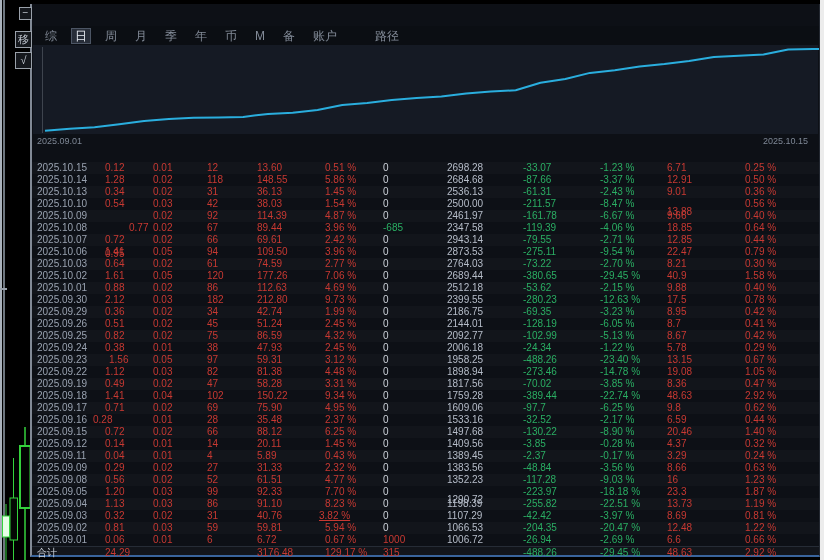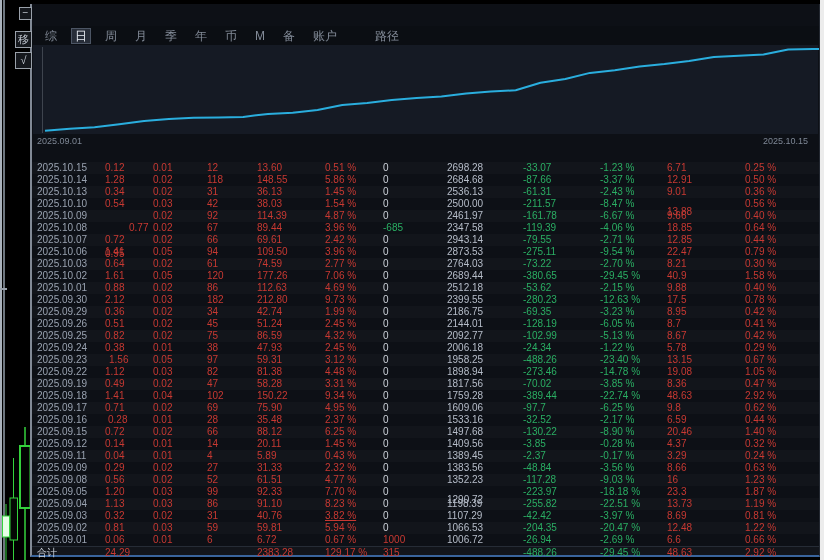--- a/index.html
+++ b/index.html
@@ -393,21 +393,21 @@
           <span class="cell c-red" style="left: 293px;">4.95 %</span>
           <span class="cell c-zero" style="left: 351px;">0</span>
           <span class="cell c-bal" style="left: 415px;">1609.06</span>
           <span class="cell c-green" style="left: 491px;">-97.7</span>
           <span class="cell c-green" style="left: 568px;">-6.25 %</span>
           <span class="cell c-red" style="left: 635px;">9.8</span>
           <span class="cell c-red" style="left: 713px;">0.62 %</span>
         </div>
         <div class="trow">
           <span class="cell c-date" style="left: 5px;">2025.09.16</span>
-          <span class="cell c-red" style="left: 76px;">0.28</span>
+          <span class="cell c-red" style="left: 61px;">0.28</span>
           <span class="cell c-red" style="left: 121px;">0.01</span>
           <span class="cell c-red" style="left: 175px;">28</span>
           <span class="cell c-red" style="left: 225px;">35.48</span>
           <span class="cell c-red" style="left: 293px;">2.37 %</span>
           <span class="cell c-zero" style="left: 351px;">0</span>
           <span class="cell c-bal" style="left: 415px;">1533.16</span>
           <span class="cell c-green" style="left: 491px;">-32.52</span>
           <span class="cell c-green" style="left: 568px;">-2.17 %</span>
           <span class="cell c-red" style="left: 635px;">6.59</span>
           <span class="cell c-red" style="left: 713px;">0.44 %</span>
@@ -509,21 +509,21 @@
           <span class="cell c-green" style="left: 568px;">-22.51 %</span>
           <span class="cell c-red" style="left: 635px;">13.73</span>
           <span class="cell c-red" style="left: 713px;">1.19 %</span>
         </div>
         <div class="trow">
           <span class="cell c-date" style="left: 5px;">2025.09.03</span>
           <span class="cell c-red" style="left: 73px;">0.32</span>
           <span class="cell c-red" style="left: 121px;">0.02</span>
           <span class="cell c-red" style="left: 175px;">31</span>
           <span class="cell c-red" style="left: 225px;">40.76</span>
-          <span class="cell c-red" style="left: 293px; text-decoration: underline;">3.82 %</span>
+          <span class="cell c-red" style="left: 287px; text-decoration: underline;">3.82 %</span>
           <span class="cell c-zero" style="left: 351px;">0</span>
           <span class="cell c-bal" style="left: 415px;">1107.29</span>
           <span class="cell c-green" style="left: 491px;">-42.42</span>
           <span class="cell c-green" style="left: 568px;">-3.97 %</span>
           <span class="cell c-red" style="left: 635px;">8.69</span>
           <span class="cell c-red" style="left: 713px;">0.81 %</span>
         </div>
         <div class="trow">
           <span class="cell c-date" style="left: 5px;">2025.09.02</span>
           <span class="cell c-red" style="left: 73px;">0.81</span>
@@ -549,21 +549,21 @@
           <span class="cell c-bal" style="left: 415px;">1006.72</span>
           <span class="cell c-green" style="left: 491px;">-26.94</span>
           <span class="cell c-green" style="left: 568px;">-2.69 %</span>
           <span class="cell c-red" style="left: 635px;">6.6</span>
           <span class="cell c-red" style="left: 713px;">0.66 %</span>
         </div>
       </div>
     <div class="total trow">
         <span class="cell c-head" style="left: 5px;">合计</span>
         <span class="cell c-red" style="left: 73px;">24.29</span>
-        <span class="cell c-red" style="left: 225px;">2383.28</span>
+        <span class="cell c-red" style="left: 225px;">3176.48</span>
         <span class="cell c-red" style="left: 293px;">129.17 %</span>
         <span class="cell c-red" style="left: 351px;">315</span>
         <span class="cell c-green" style="left: 491px;">-488.26</span>
         <span class="cell c-green" style="left: 568px;">-29.45 %</span>
         <span class="cell c-red" style="left: 635px;">48.63</span>
         <span class="cell c-red" style="left: 713px;">2.92 %</span>
       </div>
   </div>
 
   <div class="side-btn btn-min">−</div>

